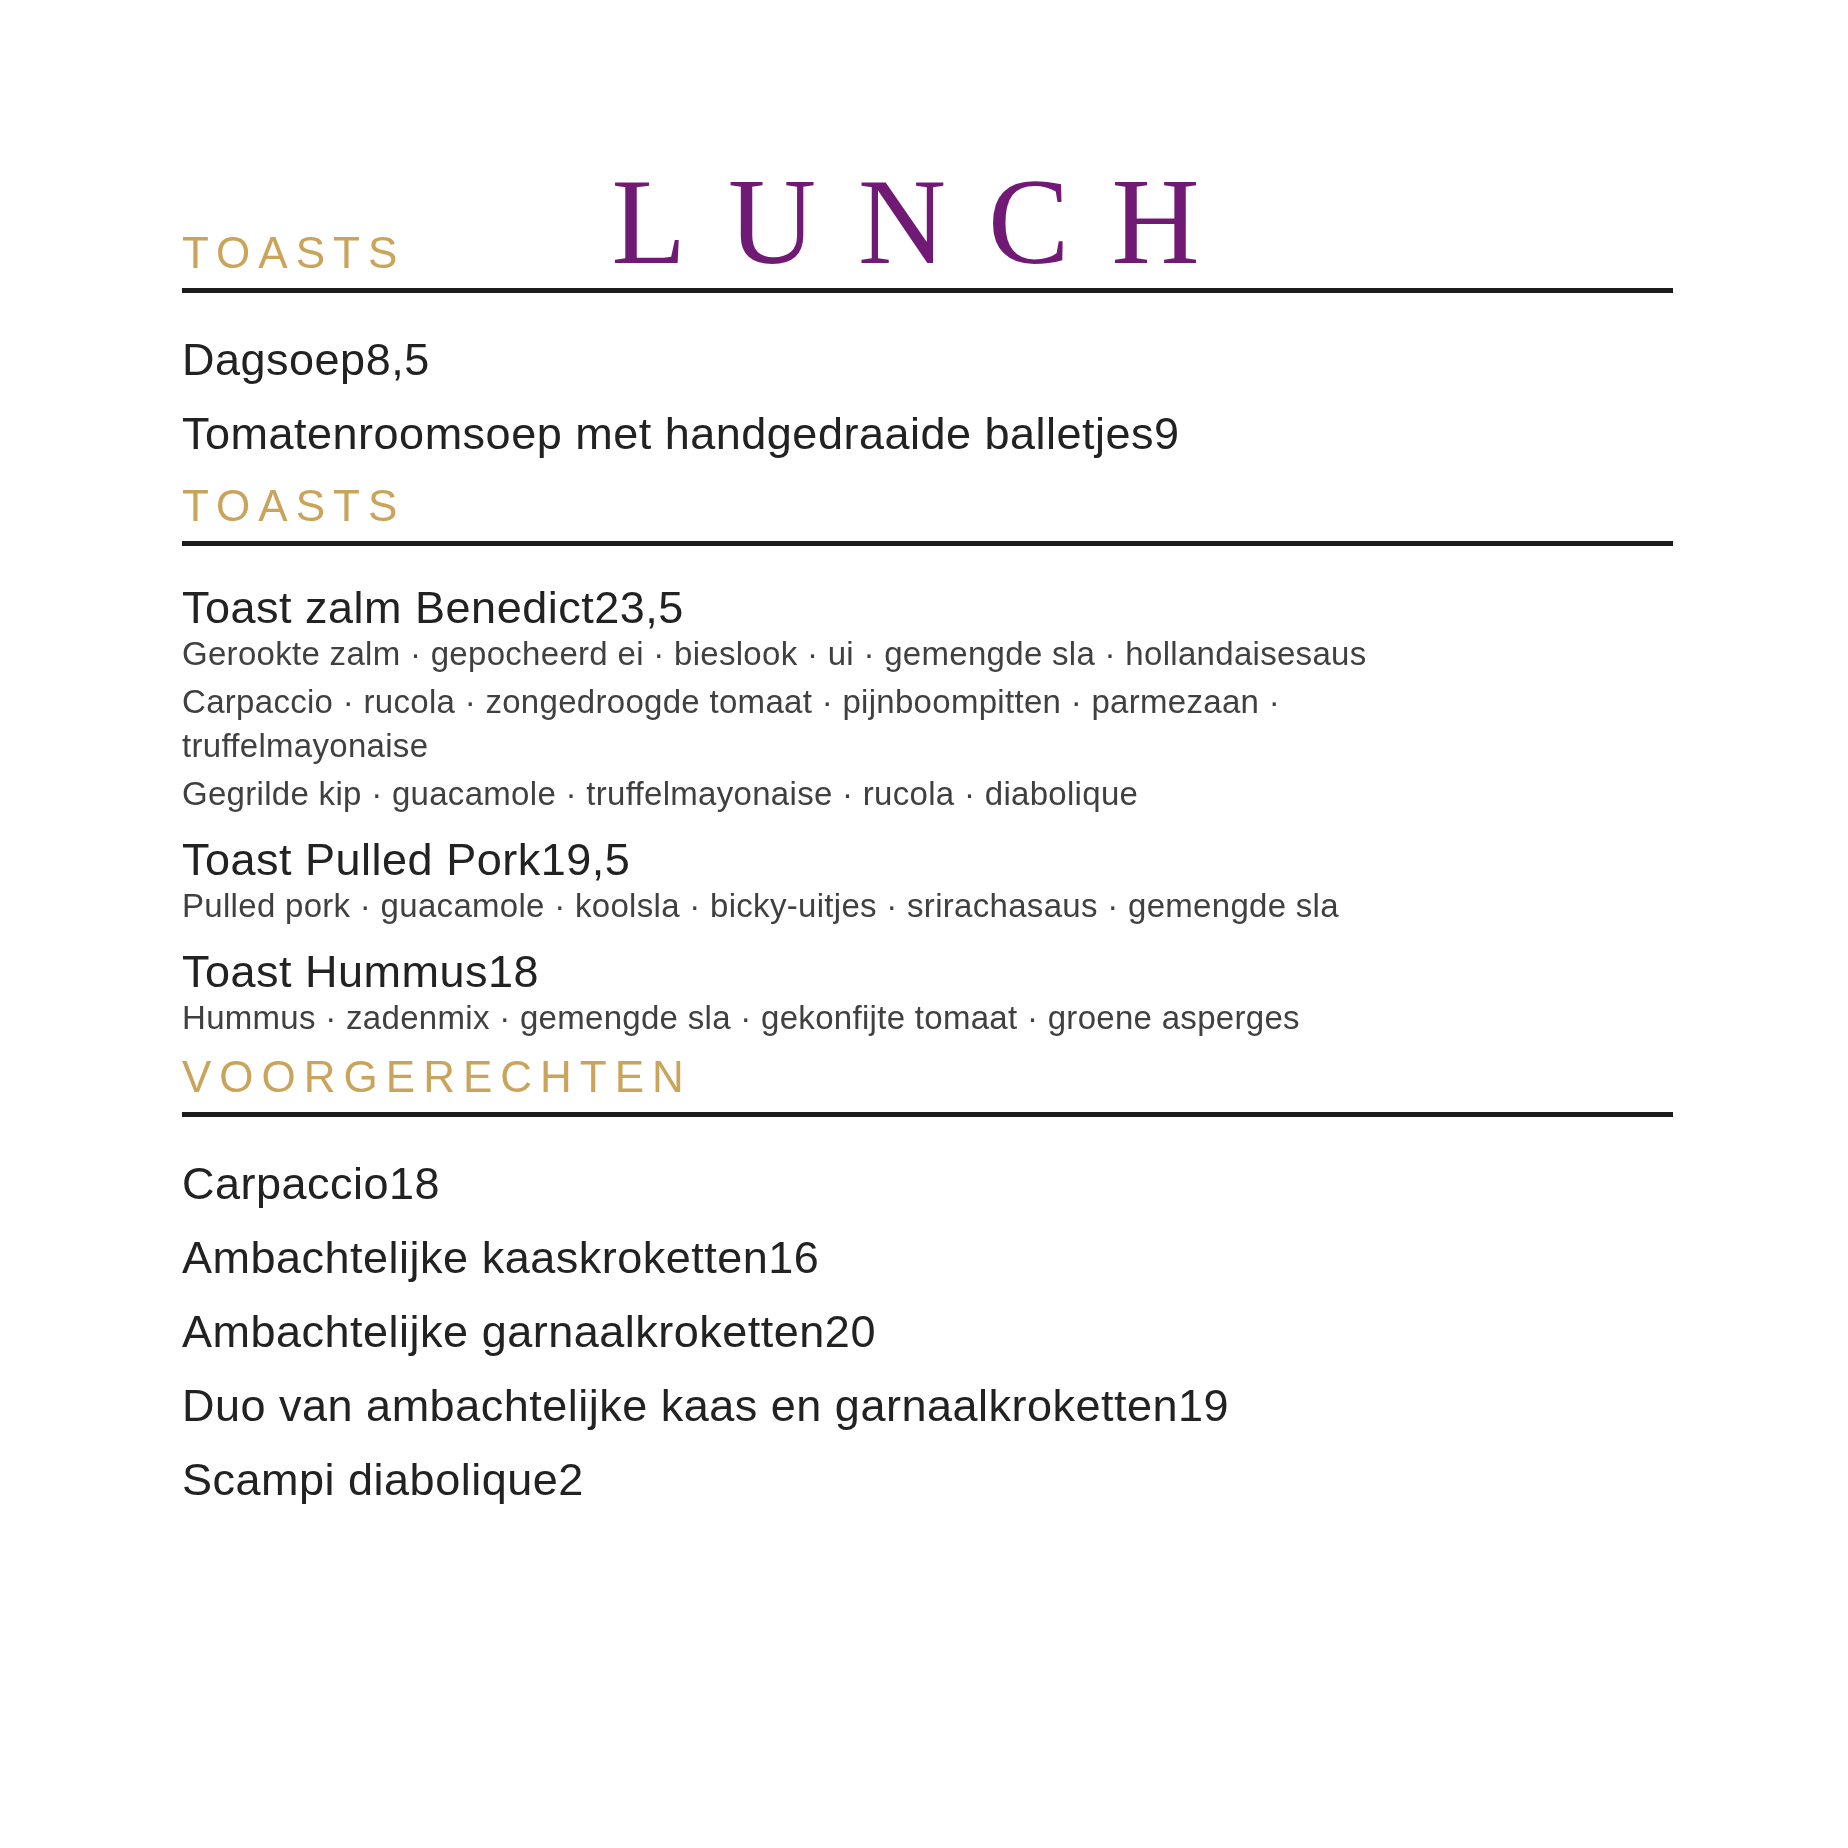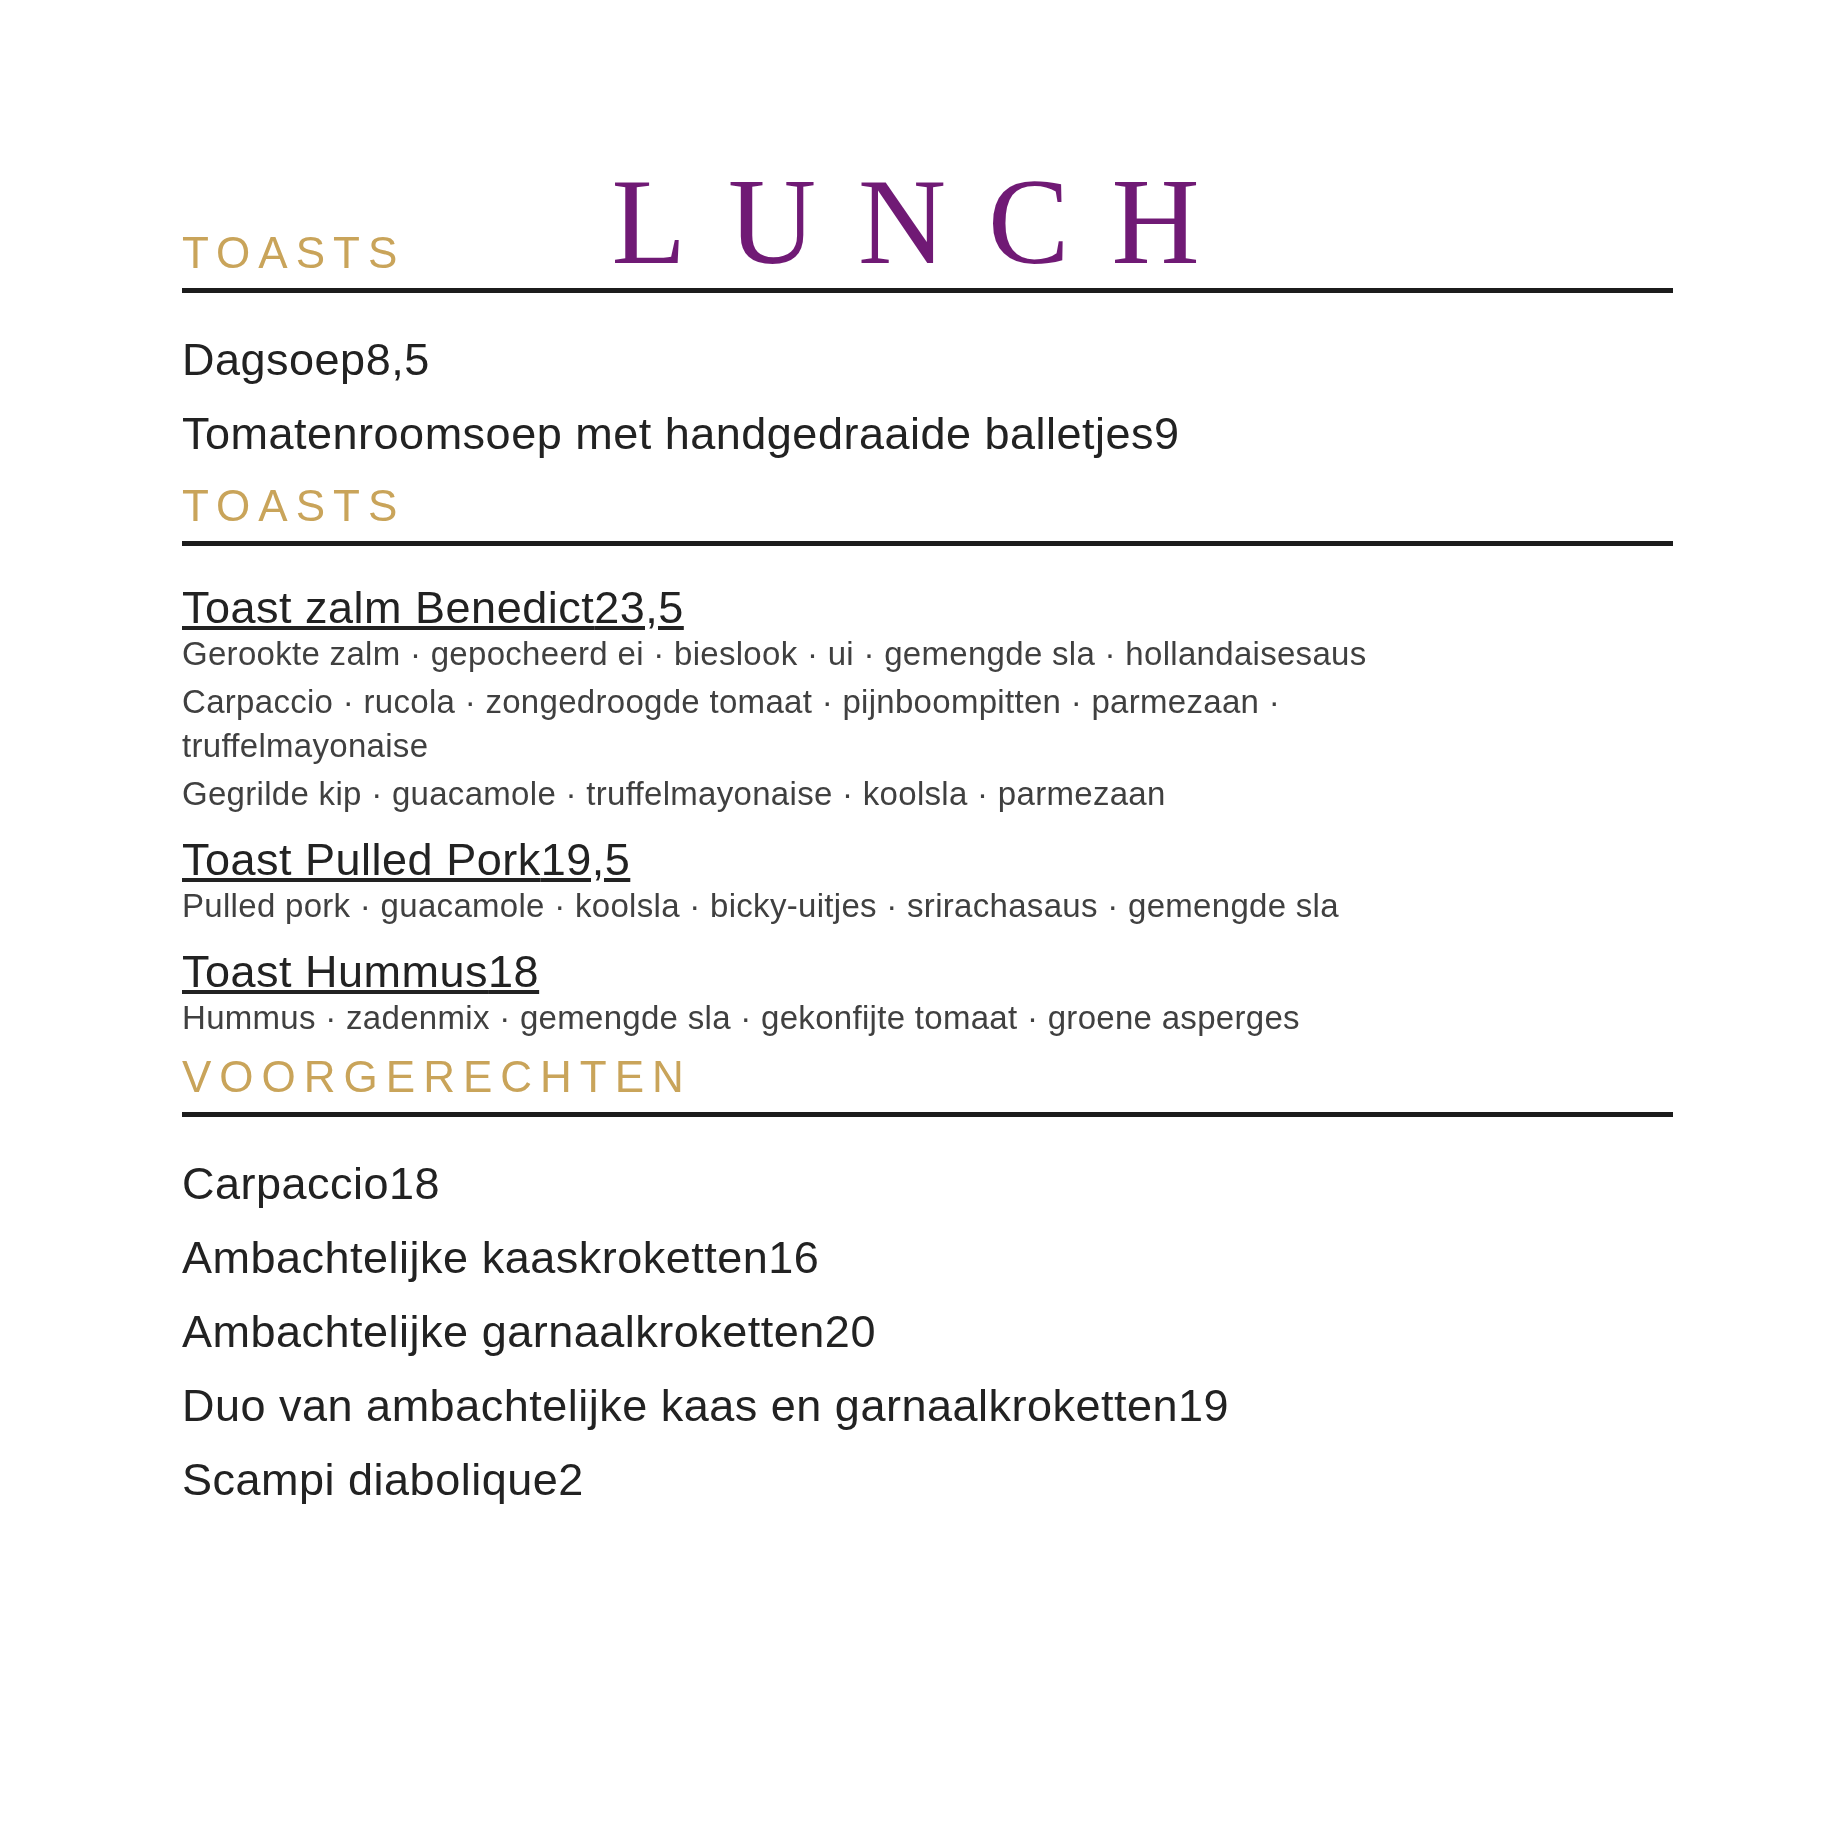--- a/index.html
+++ b/index.html
@@ -63,21 +63,20 @@
       font-weight: normal;
       line-height: 74px;
       letter-spacing: 0.5px;
     }
     .item-price {
       text-align: right;
     }
     .item.with-desc .item-name,
     .item.with-desc .item-price {
       line-height: 64px;
-      text-decoration: underline;
     }
     .item-desc {
       font-family: "Liberation Sans", sans-serif;
       color: #404040;
       font-size: 33px;
       line-height: 44px;
       margin-top: -8px;
       margin-bottom: 12px;
       max-width: 1230px;
       letter-spacing: 0.3px;
@@ -113,21 +112,21 @@
     <div class="rule"></div>
     <div class="items">
       <div class="item with-desc">
         <span class="item-name">Toast zalm Benedict</span>
         <span class="item-price">23,5</span>
       </div>
       <div class="item-desc">Gerookte zalm · gepocheerd ei · bieslook · ui · gemengde sla · hollandaisesaus</div>
 
       <div class="item-desc">Carpaccio · rucola · zongedroogde tomaat · pijnboompitten · parmezaan · truffelmayonaise</div>
 
-      <div class="item-desc">Gegrilde kip · guacamole · truffelmayonaise · koolsla · parmezaan</div>
+      <div class="item-desc">Gegrilde kip · guacamole · truffelmayonaise · rucola · diabolique</div>
 
       <div class="item with-desc">
         <span class="item-name">Toast Pulled Pork</span>
         <span class="item-price">19,5</span>
       </div>
       <div class="item-desc">Pulled pork · guacamole · koolsla · bicky-uitjes · srirachasaus · gemengde sla</div>
 
       <div class="item with-desc">
         <span class="item-name">Toast Hummus</span>
         <span class="item-price">18</span>

